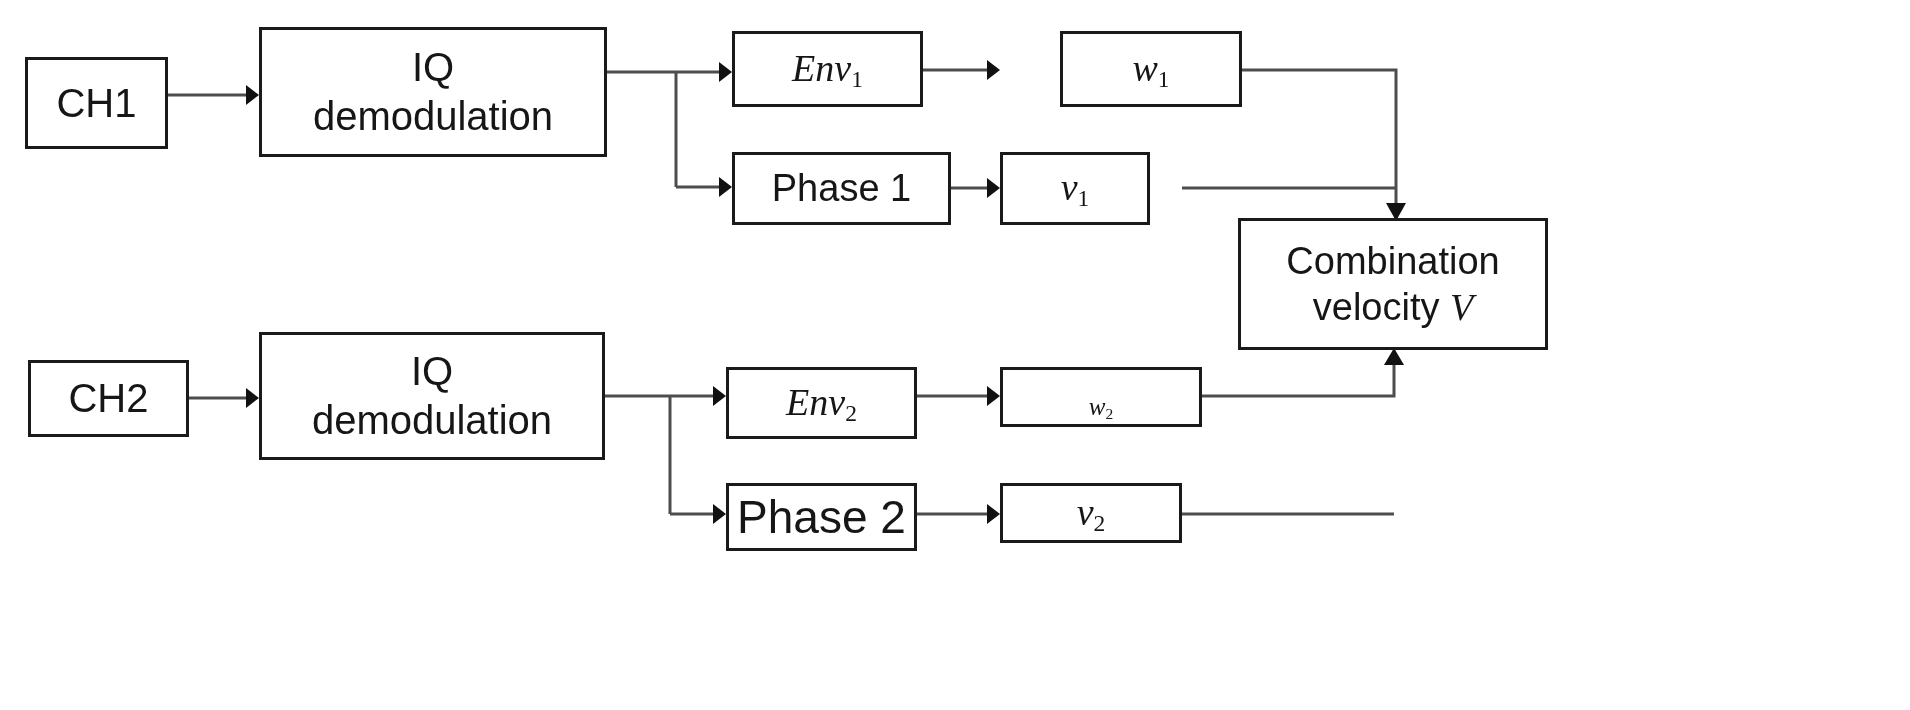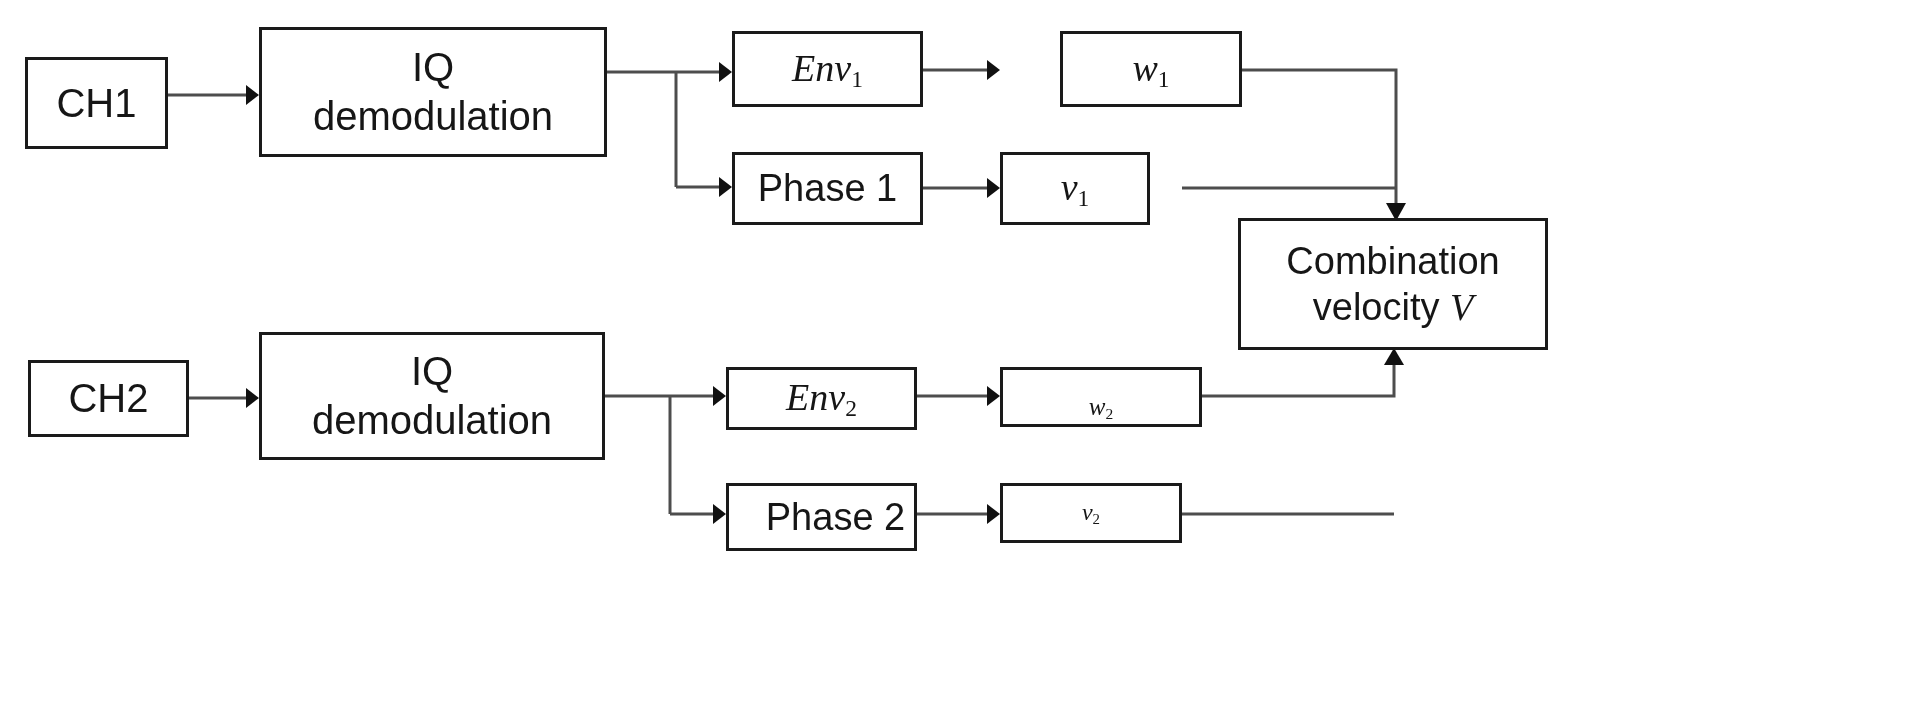--- a/index.html
+++ b/index.html
@@ -30,30 +30,30 @@
   }
   .node-label {
     display: block;
     padding: 0 6px;
     white-space: pre-line;
   }
   
   #node-ch1      { left: 25px;   top: 57px;  width: 143px; height: 92px;  font-size: 40px; }
   #node-iq1      { left: 259px;  top: 27px;  width: 348px; height: 130px; font-size: 40px; }
   #node-env1     { left: 732px;  top: 31px;  width: 191px; height: 76px;  font-size: 38px; }
-  #node-phase1   { left: 732px;  top: 152px; width: 191px; height: 73px;  font-size: 38px; text-align: center; }
+  #node-phase1   { left: 732px;  top: 152px; width: 219px; height: 73px;  font-size: 38px; text-align: center; }
   #node-w1       { left: 1060px; top: 31px;  width: 182px; height: 76px;  font-size: 38px; }
   #node-v1       { left: 1000px; top: 152px; width: 150px; height: 73px;  font-size: 38px; }
   #node-comb     { left: 1238px; top: 218px; width: 310px; height: 132px; font-size: 38px; }
   #node-ch2      { left: 28px;   top: 360px; width: 161px; height: 77px;  font-size: 40px; }
   #node-iq2      { left: 259px;  top: 332px; width: 346px; height: 128px; font-size: 40px; }
-  #node-env2     { left: 726px;  top: 367px; width: 191px; height: 63px;  font-size: 38px; }
-  #node-phase2   { left: 726px;  top: 483px; width: 191px; height: 68px;  font-size: 38px; padding-left: 28px; }
+  #node-env2     { left: 726px;  top: 367px; width: 191px; height: 72px;  font-size: 38px; }
+  #node-phase2   { left: 726px;  top: 483px; width: 191px; height: 68px;  font-size: 46px; }
   #node-w2       { left: 1000px; top: 367px; width: 202px; height: 60px;  font-size: 25px; align-items: flex-end; }
-  #node-v2       { left: 1000px; top: 483px; width: 182px; height: 60px;  font-size: 24px; }
+  #node-v2       { left: 1000px; top: 483px; width: 182px; height: 60px;  font-size: 38px; }
 
   .mathvar {
     font-family: "Liberation Serif", serif;
     font-style: italic;
   }
   .mathvar sub {
     font-style: normal;
     font-size: 0.62em;
     vertical-align: -0.26em;
   }

